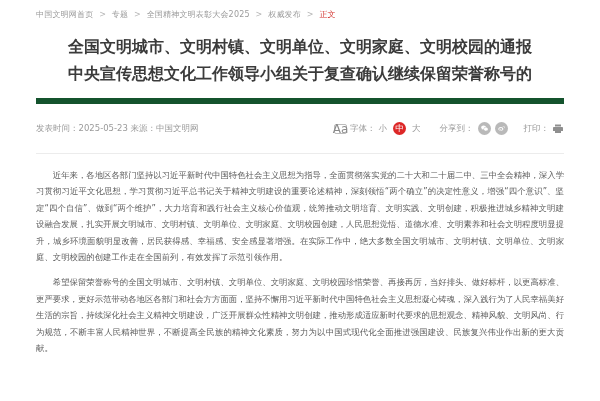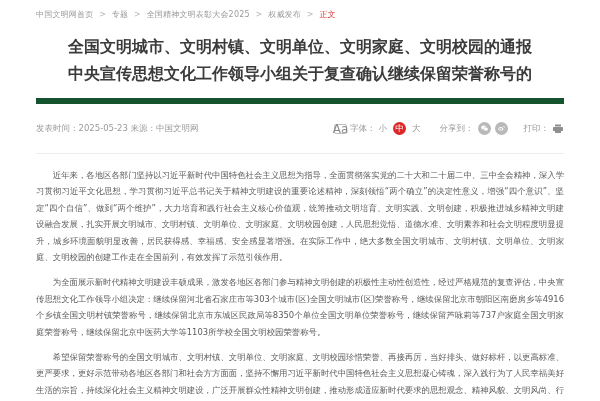--- a/index.html
+++ b/index.html
@@ -95,18 +95,17 @@
         <span class="print-icon">
           <svg viewBox="0 0 24 24" width="12" height="12" aria-hidden="true">
             <path fill="#8f8f8f" d="M6,3h12v4H6V3z M4,8h16c1.1,0,2,0.9,2,2v6h-4v4H6v-4H2v-6C2,8.9,2.9,8,4,8z M8,15h8v4H8V15z"></path>
           </svg>
         </span>
       </div>
     </div>
 
     <div class="article-body">
       <p class="para">近年来，各地区各部门坚持以习近平新时代中国特色社会主义思想为指导，全面贯彻落实党的二十大和二十届二中、三中全会精神，深入学习贯彻习近平文化思想，学习贯彻习近平总书记关于精神文明建设的重要论述精神，深刻领悟“两个确立”的决定性意义，增强“四个意识”、坚定“四个自信”、做到“两个维护”，大力培育和践行社会主义核心价值观，统筹推动文明培育、文明实践、文明创建，积极推进城乡精神文明建设融合发展，扎实开展文明城市、文明村镇、文明单位、文明家庭、文明校园创建，人民思想觉悟、道德水准、文明素养和社会文明程度明显提升，城乡环境面貌明显改善，居民获得感、幸福感、安全感显著增强。在实际工作中，绝大多数全国文明城市、文明村镇、文明单位、文明家庭、文明校园的创建工作走在全国前列，有效发挥了示范引领作用。</p>
-      <p class="para">为全面展示新时代精神文明建设丰硕成果，激发各地区各部门参与精神文明创建的积极性主动性创造性，经过严格规范的复查评估，中央宣传思想文化工作领导小组决定：继续保留河北省石家庄市等303个城市(区)全国文明城市(区)荣誉称号，继续保留北京市朝阳区南磨房乡等4916个乡镇全国文明村镇荣誉称号，继续保留北京市东城区民政局等8350个单位全国文明单位荣誉称号，继续保留芦咏莉等737户家庭全国文明家庭荣誉称号，继续保留北京中医药大学等1103所学校全国文明校园荣誉称号。</p>
       <p class="para">希望保留荣誉称号的全国文明城市、文明村镇、文明单位、文明家庭、文明校园珍惜荣誉、再接再厉，当好排头、做好标杆，以更高标准、更严要求，更好示范带动各地区各部门和社会方方面面，坚持不懈用习近平新时代中国特色社会主义思想凝心铸魂，深入践行为了人民幸福美好生活的宗旨，持续深化社会主义精神文明建设，广泛开展群众性精神文明创建，推动形成适应新时代要求的思想观念、精神风貌、文明风尚、行为规范，不断丰富人民精神世界，不断提高全民族的精神文化素质，努力为以中国式现代化全面推进强国建设、民族复兴伟业作出新的更大贡献。</p>
     </div>
 
   </div>
 </div>
 
 </body></html>

